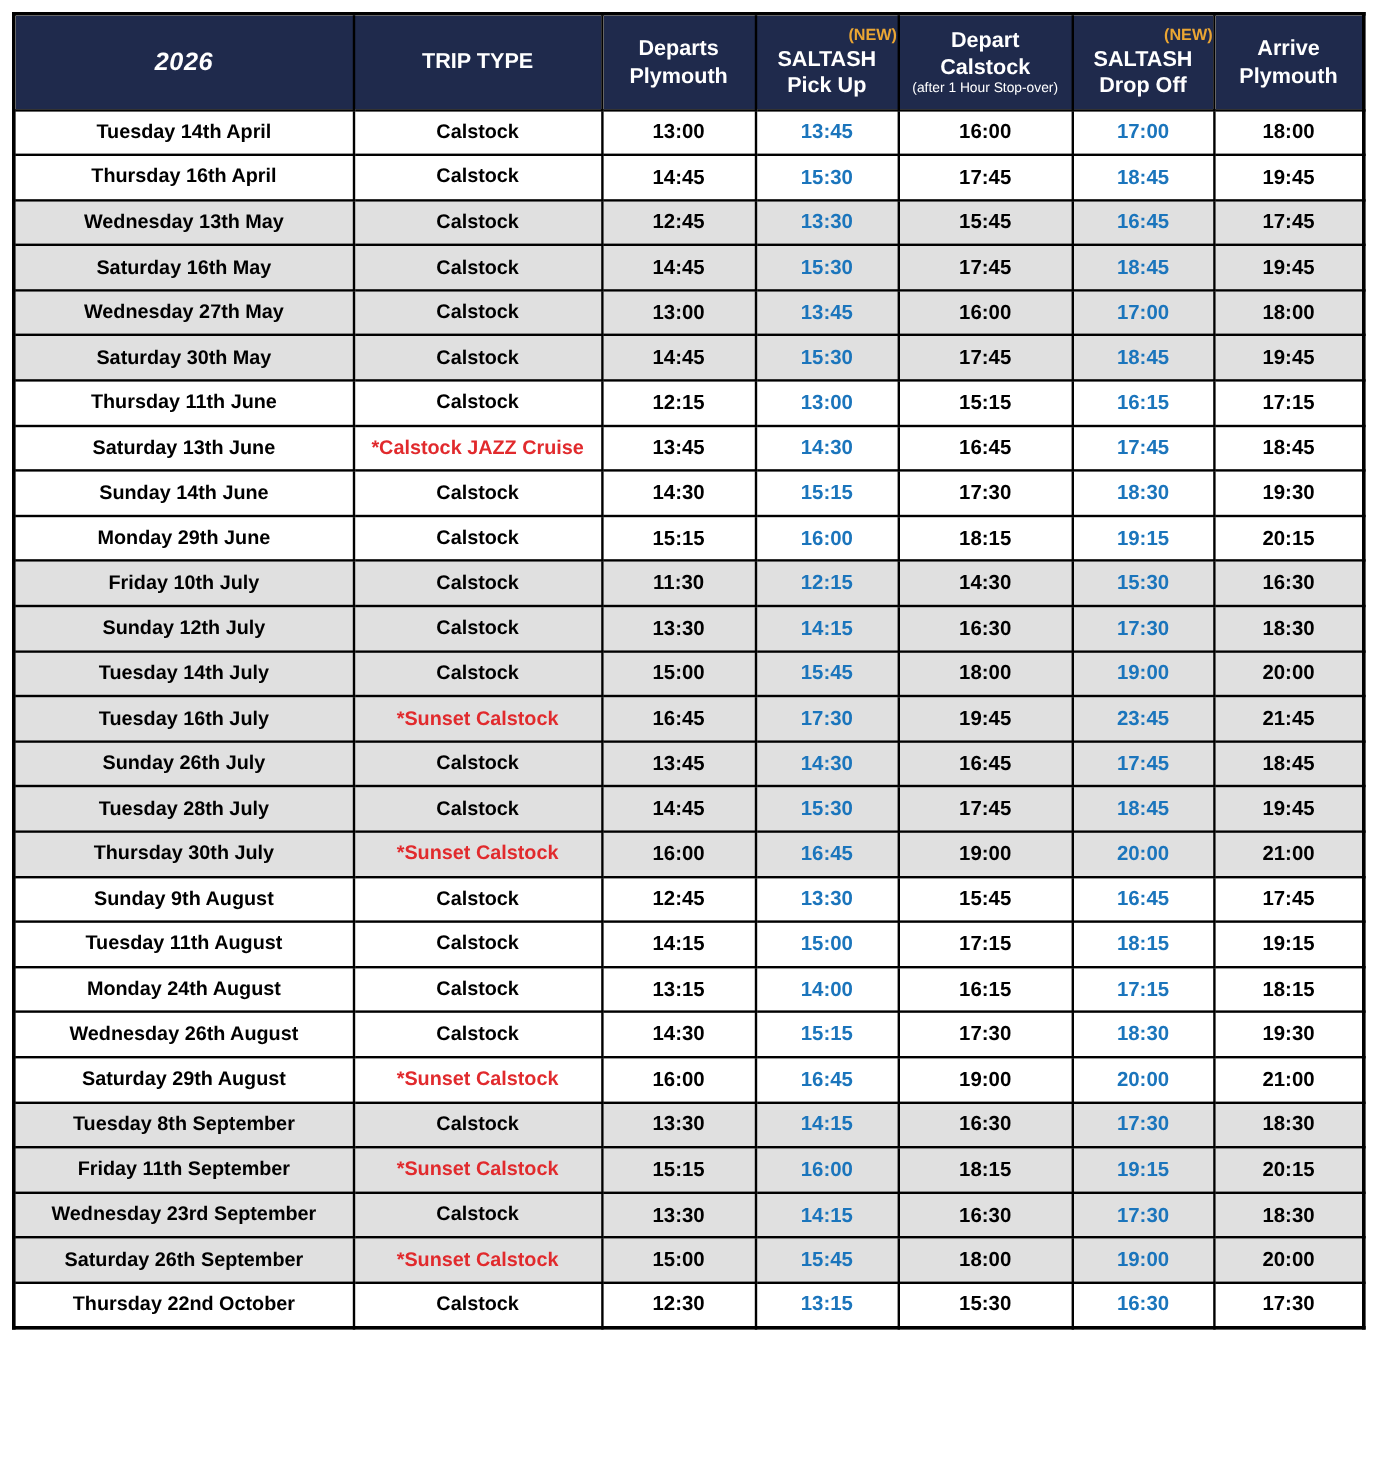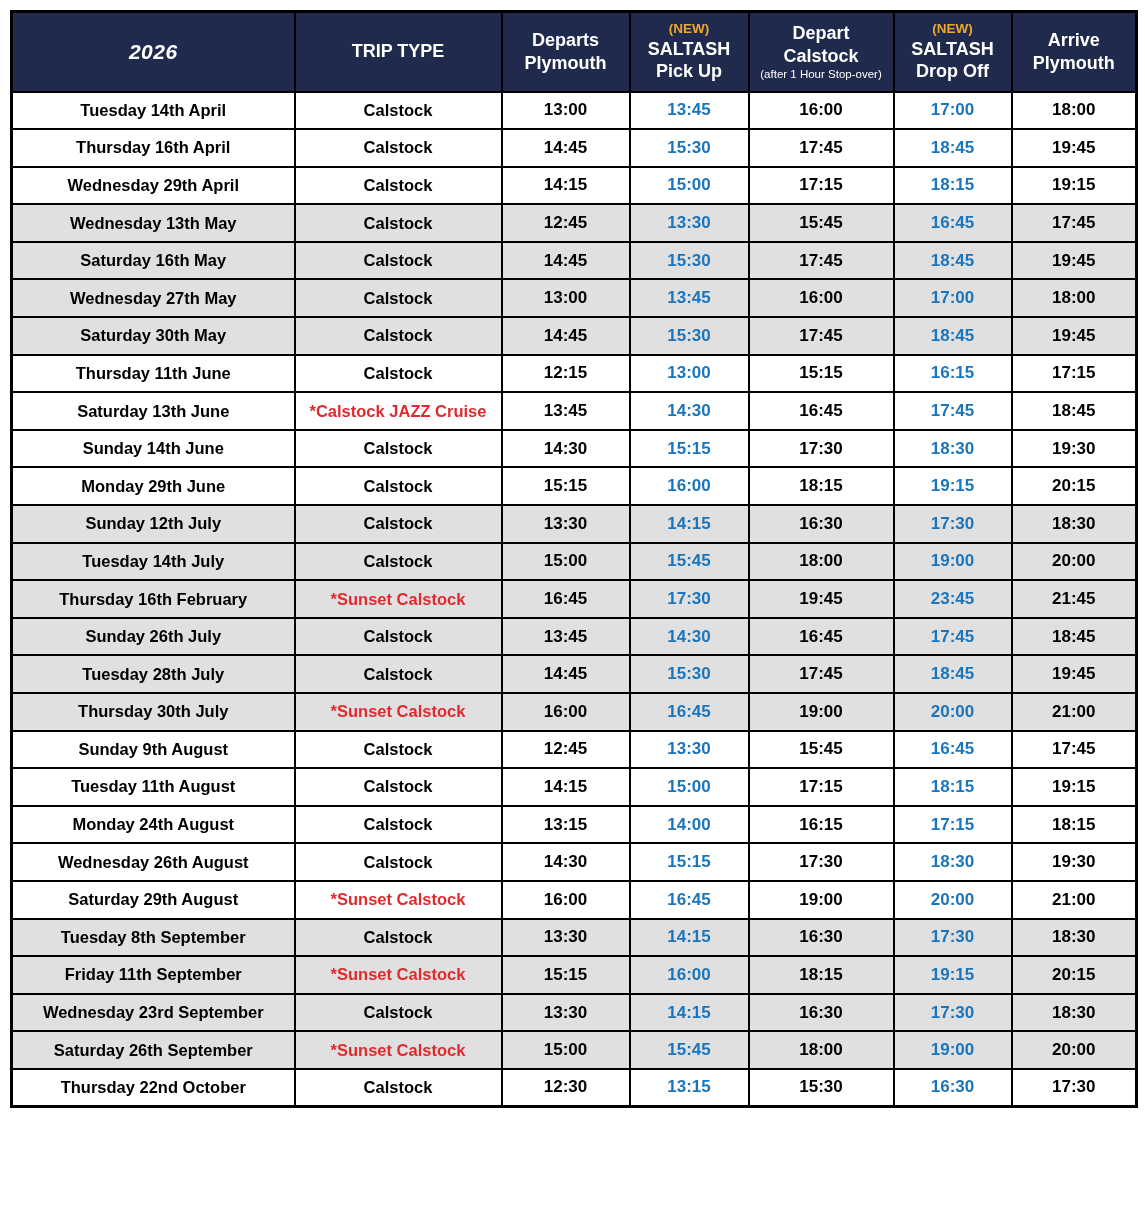--- a/index.html
+++ b/index.html
@@ -39,20 +39,21 @@
     background: var(--navy);
     color: #ffffff;
   }
   .year-head { font-size: 21px; letter-spacing: 0.5px; font-style: italic; }
   .trip-head { font-size: 18px; }
   .h-line { font-size: 18px; line-height: 1.24; }
   .new-badge {
     color: var(--gold);
     font-size: 13.5px;
     line-height: 1.25;
+    text-align: right;
   }
   .note-line {
     font-size: 11.5px;
     line-height: 1.25;
     font-weight: normal;
   }
   tbody tr { height: 37.6px; }
   tbody td { background: #ffffff; color: #000000; }
   tbody tr.shaded td { background: var(--gray); }
   td.date-cell { font-size: 16.5px; }
@@ -115,29 +116,20 @@
   </tr>
       <tr>
     <td class="date-cell">Thursday 16th April</td>
     <td class="trip-cell">Calstock</td>
     <td class="time-cell">14:45</td>
     <td class="time-cell blue-time">15:30</td>
     <td class="time-cell">17:45</td>
     <td class="time-cell blue-time">18:45</td>
     <td class="time-cell">19:45</td>
   </tr>
-      <tr>
-    <td class="date-cell">Wednesday 29th April</td>
-    <td class="trip-cell">Calstock</td>
-    <td class="time-cell">14:15</td>
-    <td class="time-cell blue-time">15:00</td>
-    <td class="time-cell">17:15</td>
-    <td class="time-cell blue-time">18:15</td>
-    <td class="time-cell">19:15</td>
-  </tr>
       <tr class="shaded">
     <td class="date-cell">Wednesday 13th May</td>
     <td class="trip-cell">Calstock</td>
     <td class="time-cell">12:45</td>
     <td class="time-cell blue-time">13:30</td>
     <td class="time-cell">15:45</td>
     <td class="time-cell blue-time">16:45</td>
     <td class="time-cell">17:45</td>
   </tr>
       <tr class="shaded">
@@ -197,39 +189,48 @@
       <tr>
     <td class="date-cell">Monday 29th June</td>
     <td class="trip-cell">Calstock</td>
     <td class="time-cell">15:15</td>
     <td class="time-cell blue-time">16:00</td>
     <td class="time-cell">18:15</td>
     <td class="time-cell blue-time">19:15</td>
     <td class="time-cell">20:15</td>
   </tr>
       <tr class="shaded">
+    <td class="date-cell">Friday 10th July</td>
+    <td class="trip-cell">Calstock</td>
+    <td class="time-cell">11:30</td>
+    <td class="time-cell blue-time">12:15</td>
+    <td class="time-cell">14:30</td>
+    <td class="time-cell blue-time">15:30</td>
+    <td class="time-cell">16:30</td>
+  </tr>
+      <tr class="shaded">
     <td class="date-cell">Sunday 12th July</td>
     <td class="trip-cell">Calstock</td>
     <td class="time-cell">13:30</td>
     <td class="time-cell blue-time">14:15</td>
     <td class="time-cell">16:30</td>
     <td class="time-cell blue-time">17:30</td>
     <td class="time-cell">18:30</td>
   </tr>
       <tr class="shaded">
     <td class="date-cell">Tuesday 14th July</td>
     <td class="trip-cell">Calstock</td>
     <td class="time-cell">15:00</td>
     <td class="time-cell blue-time">15:45</td>
     <td class="time-cell">18:00</td>
     <td class="time-cell blue-time">19:00</td>
     <td class="time-cell">20:00</td>
   </tr>
       <tr class="shaded">
-    <td class="date-cell">Thursday 16th February</td>
+    <td class="date-cell">Tuesday 16th July</td>
     <td class="trip-cell special">*Sunset Calstock</td>
     <td class="time-cell">16:45</td>
     <td class="time-cell blue-time">17:30</td>
     <td class="time-cell">19:45</td>
     <td class="time-cell blue-time">23:45</td>
     <td class="time-cell">21:45</td>
   </tr>
       <tr class="shaded">
     <td class="date-cell">Sunday 26th July</td>
     <td class="trip-cell">Calstock</td>

